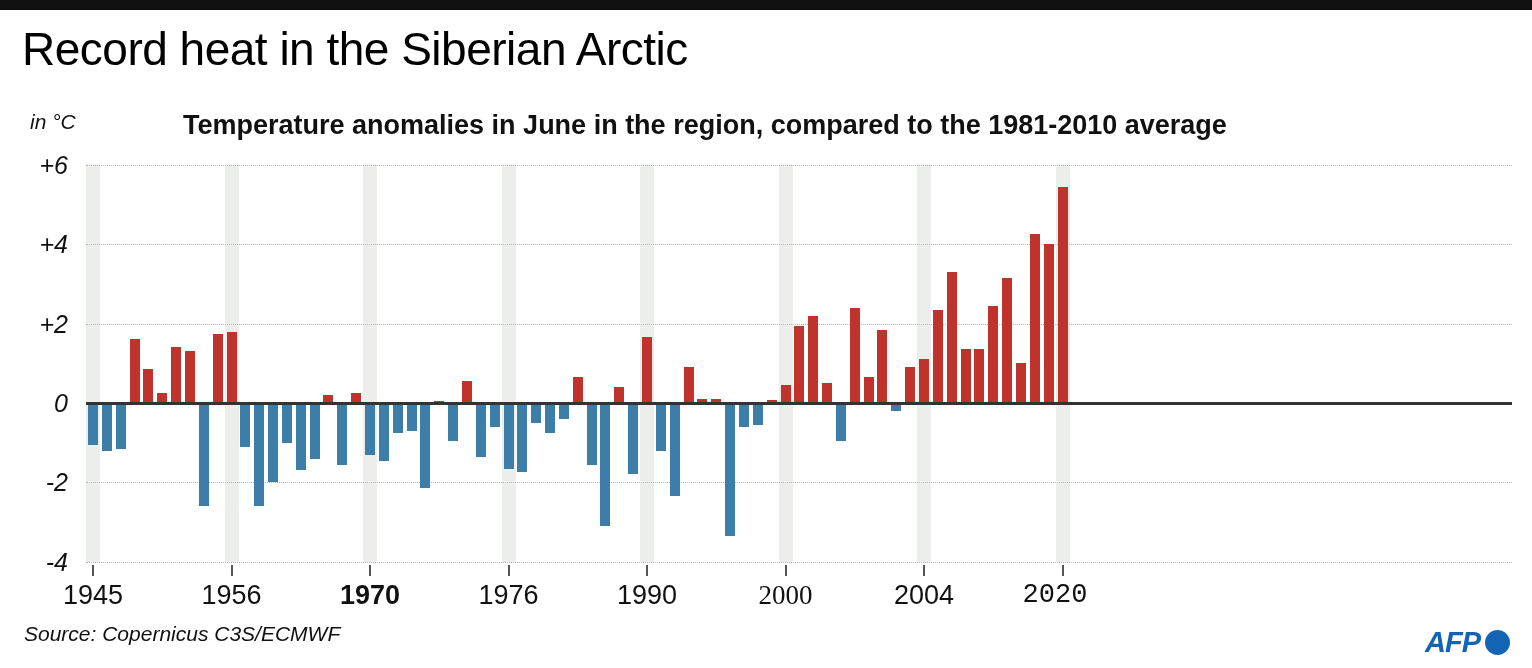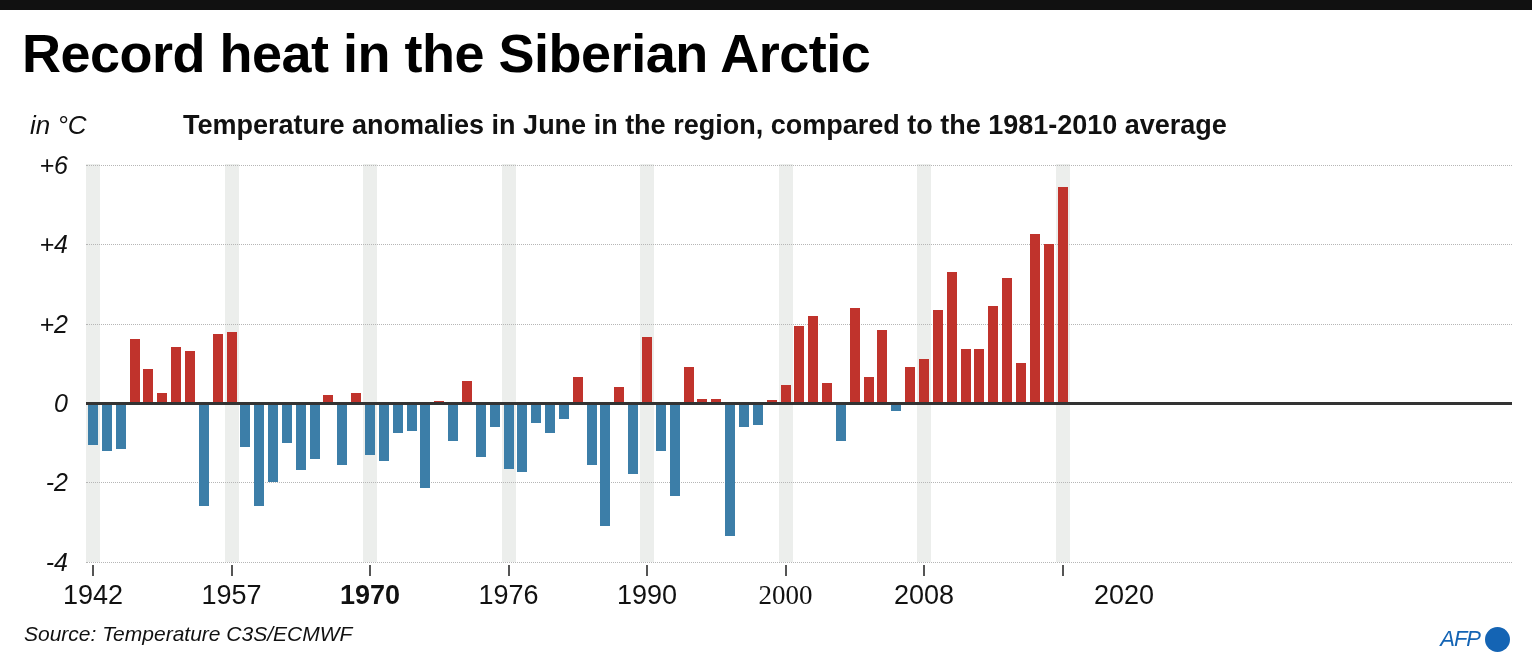--- a/index.html
+++ b/index.html
@@ -10,26 +10,26 @@
     font-family: "Liberation Sans", sans-serif;
     overflow: hidden;
     position: relative;
   }
   #topbar {
     position: absolute; left: 0; top: 0; width: 1532px; height: 10px;
     background: #111111;
   }
   #title {
     position: absolute; left: 22px; top: 22px;
-    font-size: 54px; font-weight: bold; letter-spacing: -0.5px;
+    font-size: 46px; font-weight: normal; letter-spacing: -0.5px;
     color: #000; white-space: nowrap;
   }
   #unit-label {
     position: absolute; left: 30px; top: 110px;
-    font-size: 26px; font-style: italic; color: #111;
+    font-size: 21px; font-style: italic; color: #111;
   }
   #subtitle {
     position: absolute; left: 183px; top: 110px;
     font-size: 27px; font-weight: bold; color: #111; white-space: nowrap;
   }
   #plot {
     position: absolute; left: 0; top: 0; width: 1532px; height: 668px;
   }
   .ylabel {
     position: absolute; text-align: right; width: 60px;
@@ -61,21 +61,21 @@
   }
   #source {
     position: absolute; left: 24px; top: 622px;
     font-size: 21px; font-style: italic; color: #111;
   }
   #afp-logo {
     position: absolute; right: 22px; top: 626px;
     display: flex; align-items: center; gap: 5px;
   }
   #afp-text {
-    font-size: 22px; font-weight: normal; font-style: italic;
+    font-size: 29px; font-weight: bold; font-style: italic;
     color: #1464b4; letter-spacing: -1px;
   }
   #afp-dot {
     width: 25px; height: 25px; border-radius: 50%; background: #1464b4;
     display: inline-block;
   }
 </style>
 </head>
 <body>
 
@@ -171,34 +171,34 @@
     <div class="bar pos" title="2019: 4 °C" style="left: 1043.65px; width: 10px; height: 158.8px; top: 244.2px;"></div>
     <div class="bar pos" title="2020: 5.45 °C" style="left: 1057.5px; width: 10px; height: 216.365px; top: 186.635px;"></div>
     <div class="zeroline" style="top: 402px;"></div>
     <div class="ylabel" style="left: 8px; top: 164.8px;">+6</div>
     <div class="ylabel" style="left: 8px; top: 244.2px;">+4</div>
     <div class="ylabel" style="left: 8px; top: 323.6px;">+2</div>
     <div class="ylabel" style="left: 8px; top: 403px;">0</div>
     <div class="ylabel" style="left: 8px; top: 482.4px;">-2</div>
     <div class="ylabel" style="left: 8px; top: 561.8px;">-4</div>
     <div class="tick" style="left: 92px; top: 565px;"></div>
-    <div class="xlabel" style="left: 93px; top: 580px;">1942</div>
+    <div class="xlabel" style="left: 93px; top: 580px;">1945</div>
     <div class="tick" style="left: 230.5px; top: 565px;"></div>
-    <div class="xlabel" style="left: 231.5px; top: 580px;">1957</div>
+    <div class="xlabel" style="left: 231.5px; top: 580px;">1956</div>
     <div class="tick" style="left: 369px; top: 565px;"></div>
     <div class="xlabel" style="left: 370px; top: 580px; font-weight: bold;">1970</div>
     <div class="tick" style="left: 507.5px; top: 565px;"></div>
     <div class="xlabel" style="left: 508.5px; top: 580px;">1976</div>
     <div class="tick" style="left: 646px; top: 565px;"></div>
     <div class="xlabel" style="left: 647px; top: 580px;">1990</div>
     <div class="tick" style="left: 784.5px; top: 565px;"></div>
     <div class="xlabel" style="left: 785.5px; top: 580px; font-family: Liberation Serif, serif;">2000</div>
     <div class="tick" style="left: 923px; top: 565px;"></div>
-    <div class="xlabel" style="left: 924px; top: 580px;">2008</div>
+    <div class="xlabel" style="left: 924px; top: 580px;">2004</div>
     <div class="tick" style="left: 1061.5px; top: 565px;"></div>
-    <div class="xlabel" style="left: 1124px; top: 580px;">2020</div>
+    <div class="xlabel" style="left: 1055px; top: 580px; font-family: Liberation Mono, monospace;">2020</div>
   </div>
 
-<div id="source">Source: Temperature C3S/ECMWF</div>
+<div id="source">Source: Copernicus C3S/ECMWF</div>
 <div id="afp-logo">
   <span id="afp-text">AFP</span>
   <span id="afp-dot"></span>
 </div>
 
 </body></html>

